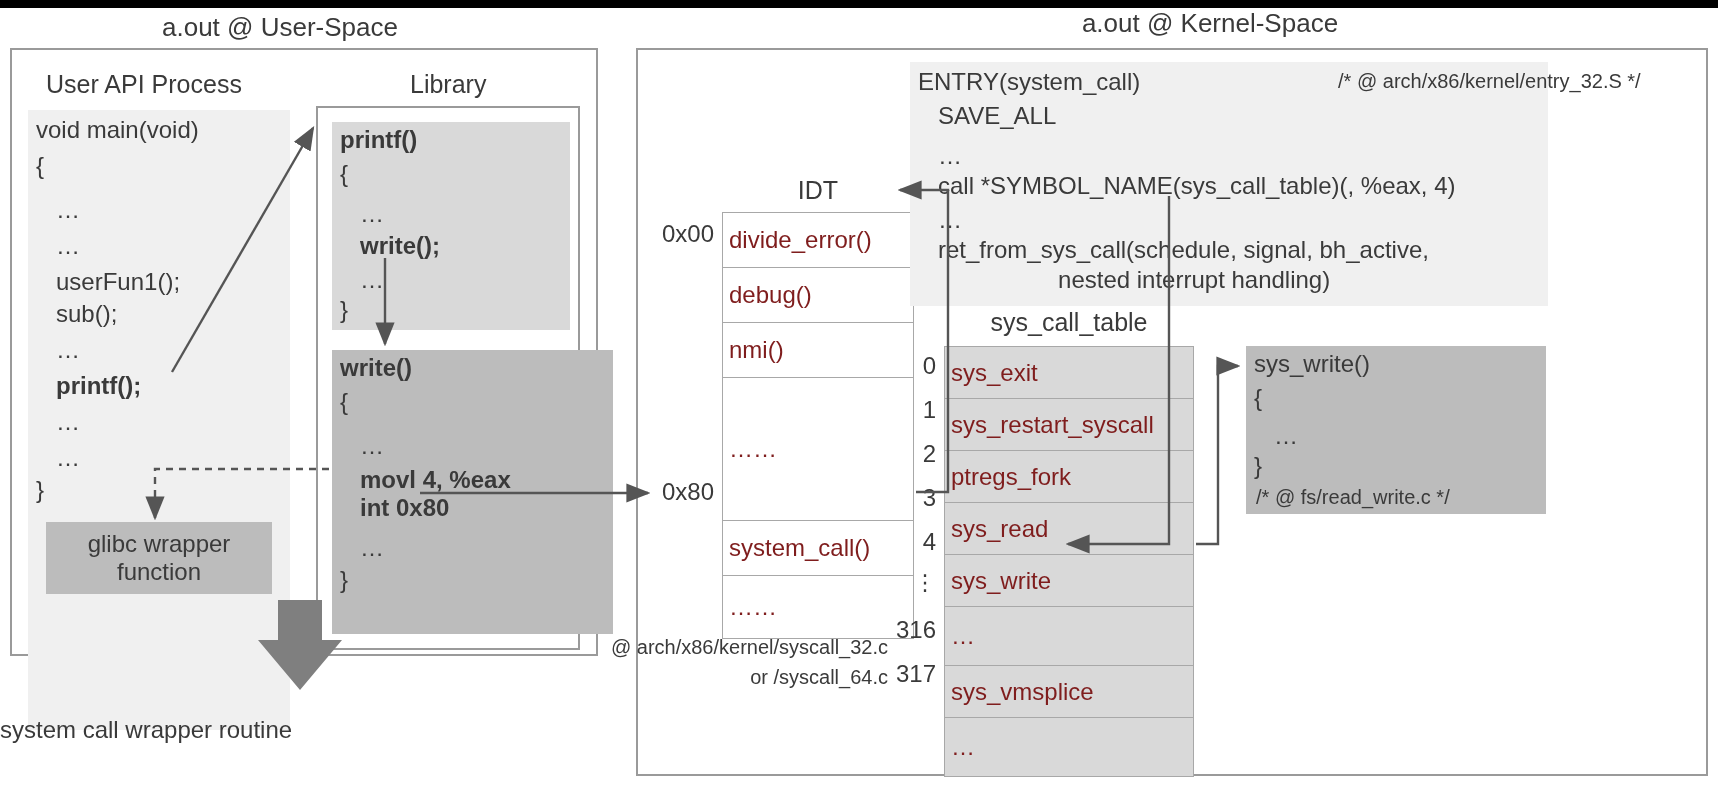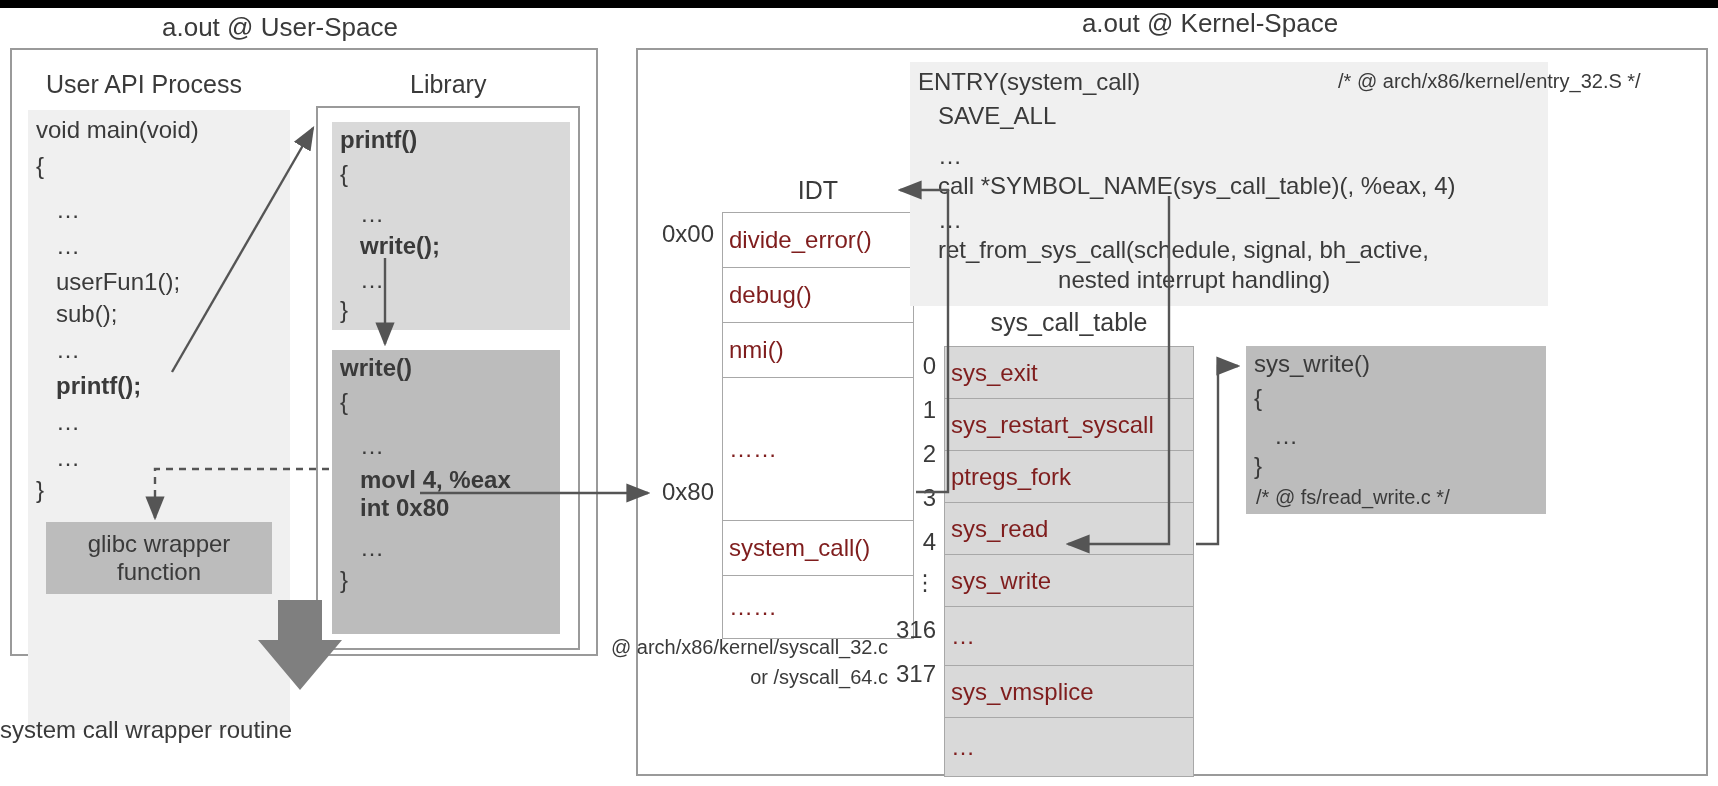--- a/index.html
+++ b/index.html
@@ -155,21 +155,21 @@
 
   <div class="code-mid abs" style="left:332px; top:122px; width:238px; height:208px;">
     <div class="code-line b" style="margin:6px 0 0 8px;">printf()</div>
     <div class="code-line" style="margin:10px 0 0 8px;">{</div>
     <div class="code-line" style="margin:16px 0 0 8px;">   …</div>
     <div class="code-line b" style="margin:8px 0 0 8px;">   write();</div>
     <div class="code-line" style="margin:10px 0 0 8px;">   …</div>
     <div class="code-line" style="margin:6px 0 0 8px;">}</div>
   </div>
 
-  <div class="code-dark abs" style="left:332px; top:350px; width:228px; height:284px;">
+  <div class="code-dark abs" style="left:332px; top:350px; width:281px; height:284px;">
     <div class="code-line b" style="margin:6px 0 0 8px;">write()</div>
     <div class="code-line" style="margin:10px 0 0 8px;">{</div>
     <div class="code-line" style="margin:20px 0 0 8px;">   …</div>
     <div class="code-line b" style="margin:10px 0 0 8px;">   movl 4, %eax</div>
     <div class="code-line b" style="margin:4px 0 0 8px;">   int 0x80</div>
     <div class="code-line" style="margin:16px 0 0 8px;">   …</div>
     <div class="code-line" style="margin:8px 0 0 8px;">}</div>
   </div>
 
   <div class="caption abs" style="left:0px; top:716px; width:610px; ">system call wrapper routine</div>

